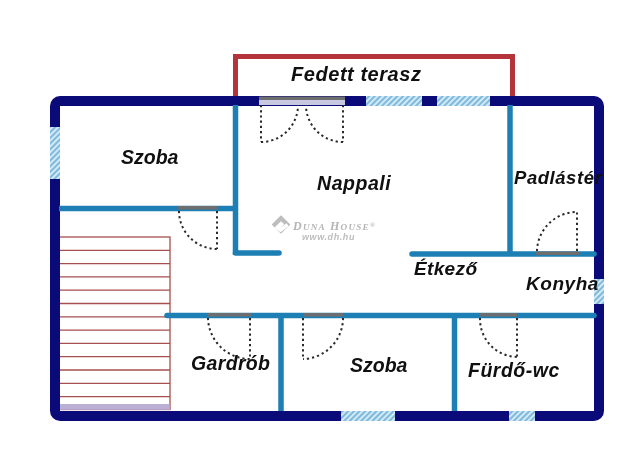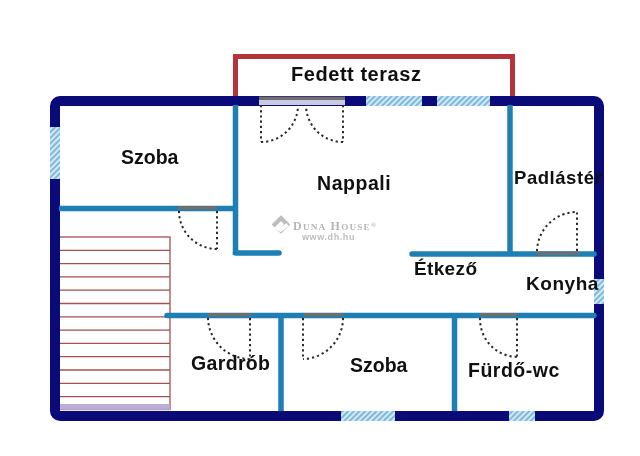--- a/index.html
+++ b/index.html
@@ -1,16 +1,16 @@
 <!DOCTYPE html>
 <html><head>
 <meta charset="utf-8">
 <style>
   html,body{margin:0;padding:0;background:#ffffff;}
-  .page{position:relative;width:640px;height:456px;background:#ffffff;font-family:"Liberation Sans",sans-serif;}
+  .page{position:relative;width:640px;height:456px;background:#ffffff;font-family:"Liberation Sans",sans-serif;font-style:italic;}
   text{font-family:"Liberation Sans",sans-serif;font-weight:bold;fill:#101010;}
 </style>
 </head>
 <body>
 <div class="page">
 <svg width="640" height="456" viewBox="0 0 640 456" xmlns="http://www.w3.org/2000/svg">
 <defs>
   <pattern id="hatch" width="4" height="4" patternTransform="rotate(45)" patternUnits="userSpaceOnUse">
     <rect width="4" height="4" fill="#d2e9f6"></rect>
     <rect x="0" y="0" width="2" height="4" fill="#7fb9dc"></rect>

